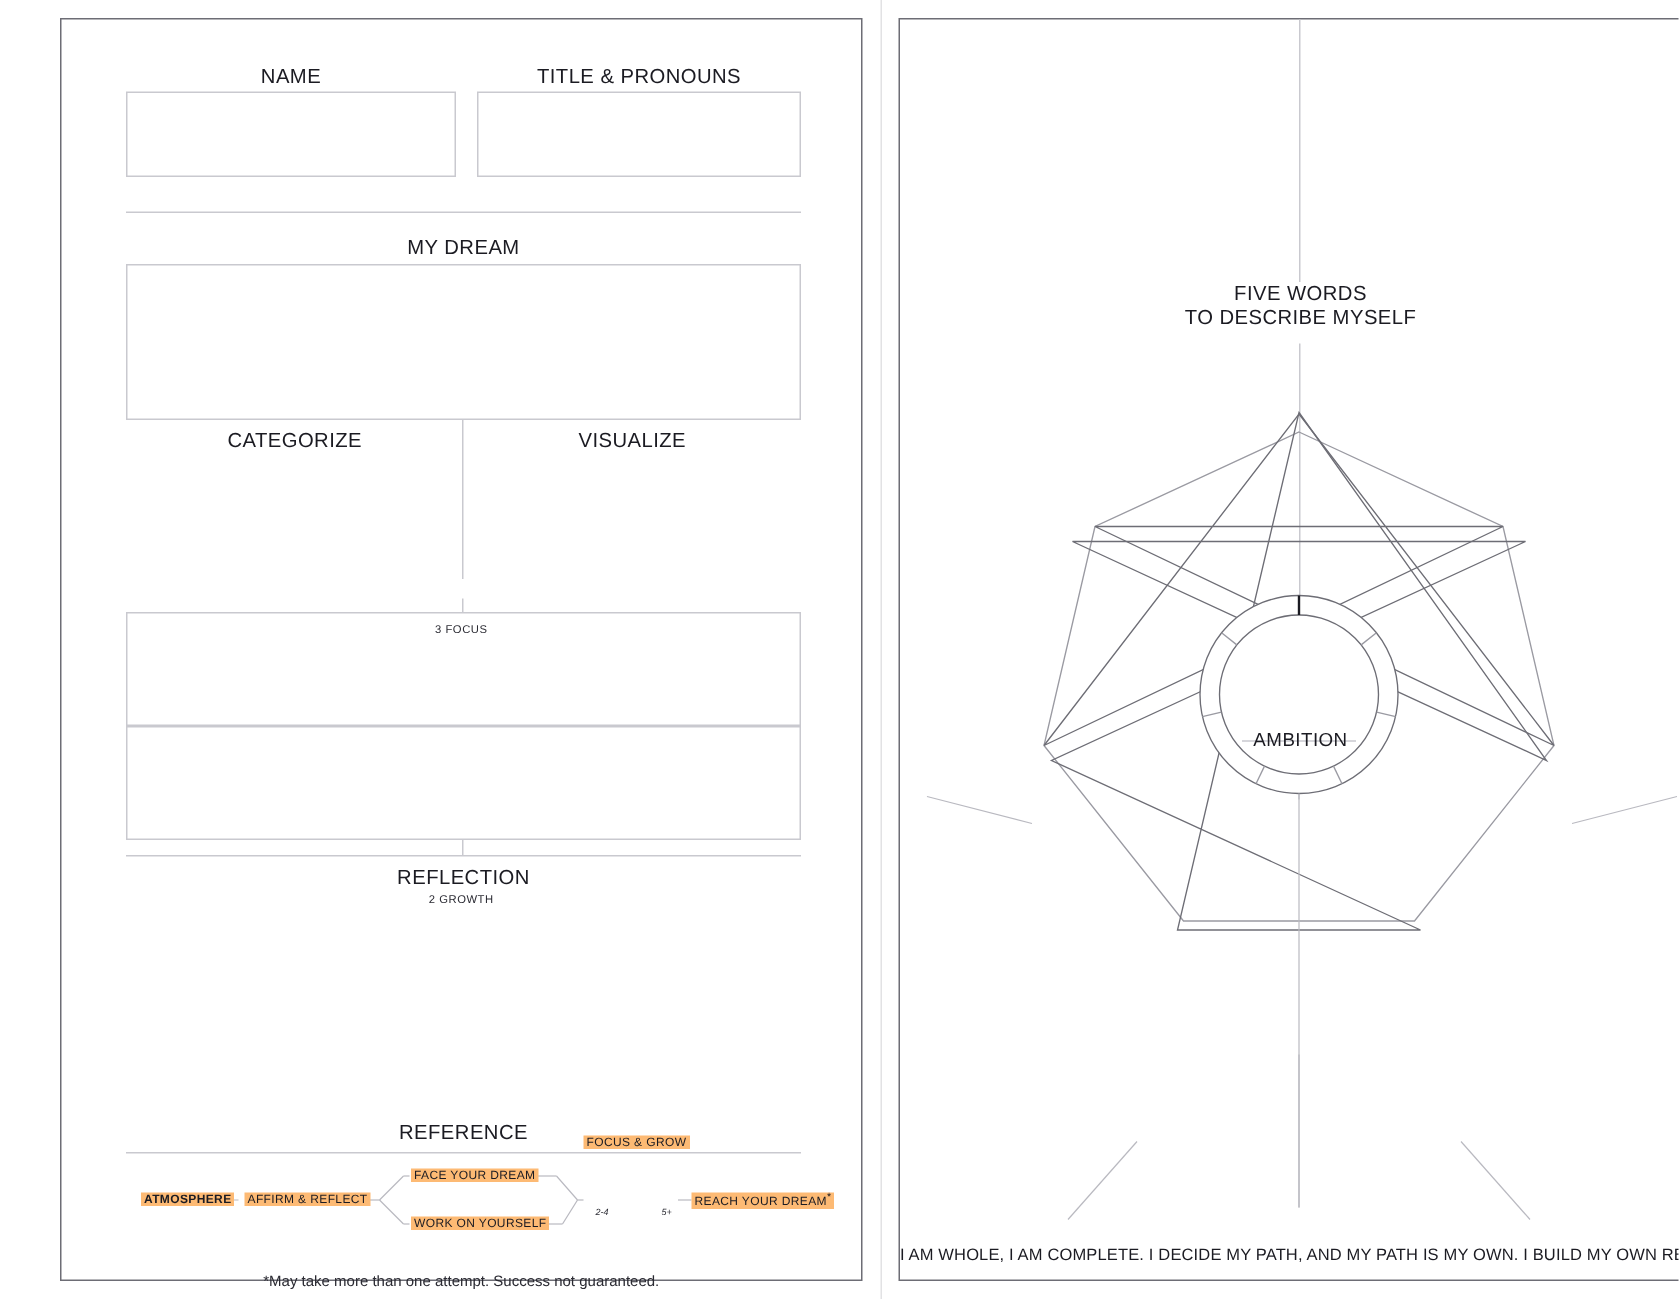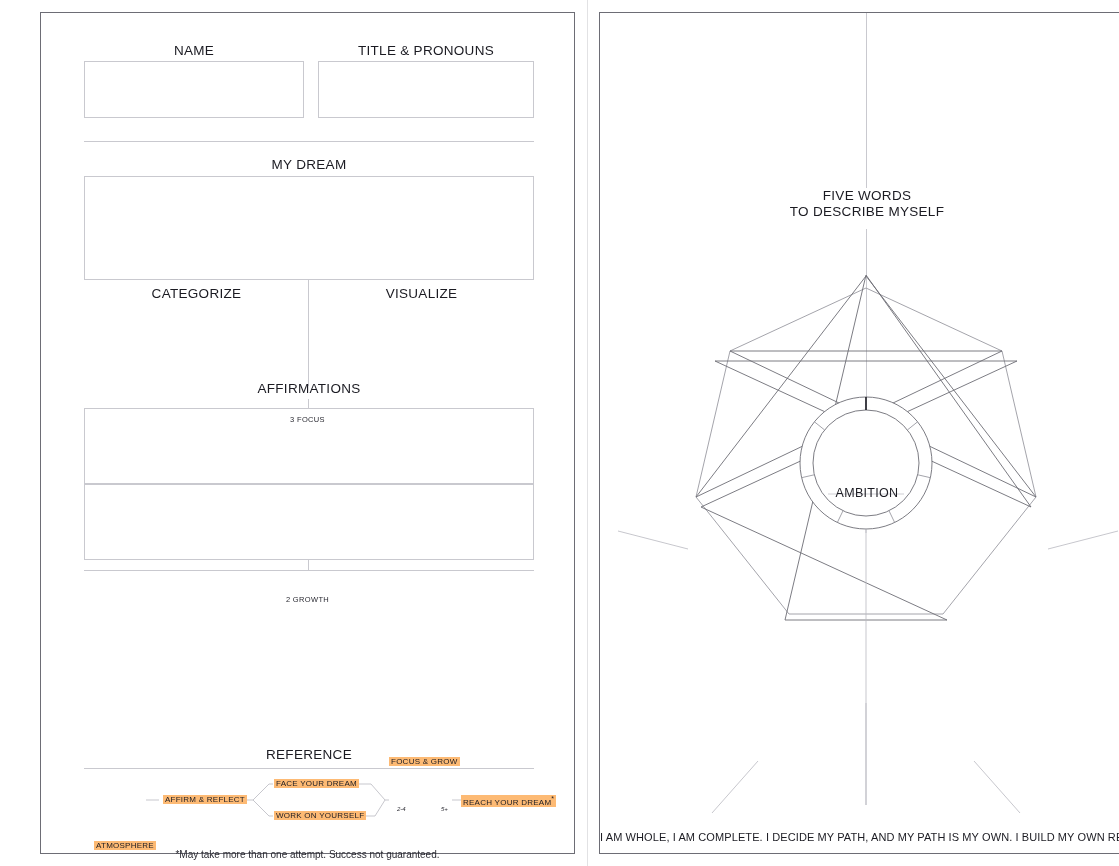--- a/index.html
+++ b/index.html
@@ -140,31 +140,31 @@
     <div class="hrule" style="left:43px;top:128px;width:450px;"></div>
 
     <div class="label" style="left:43px;top:144px;width:450px;">MY DREAM</div>
     <div class="field" style="left:43px;top:163px;width:450px;height:104px;"></div>
 
     <div class="label" style="left:43px;top:273px;width:225px;">CATEGORIZE</div>
     <div class="label" style="left:268px;top:273px;width:225px;">VISUALIZE</div>
 
     <div class="vline" style="left:267px;top:267px;height:106px;"></div>
 
-    <div class="label" style="left:43px;top:368px;width:450px;">AFFIRMATIONS</div>
     <div class="vline" style="left:267px;top:386px;height:18px;"></div>
 
     <div class="field" style="left:43px;top:395px;width:450px;height:76px;"></div>
     <div class="sublabel" style="top:402px;">3 FOCUS</div>
 
     <div class="field" style="left:43px;top:471px;width:450px;height:76px;"></div>
 
     <div class="vline" style="left:267px;top:547px;height:10px;"></div>
     <div class="hrule" style="left:43px;top:557px;width:450px;"></div>
 
+    <div class="label" style="left:43px;top:564px;width:450px;">REFLECTION</div>
     <div class="sublabel" style="top:582px;">2 GROWTH</div>
 
     <div class="label" style="left:43px;top:734px;width:450px;">REFERENCE</div>
     <div class="hrule" style="left:43px;top:755px;width:450px;"></div>
 
     <svg class="star-svg" width="535" height="842" viewBox="0 0 535 842" style="pointer-events:none;">
       <g stroke="#b9b9c0" stroke-width="0.8" fill="none">
 
         <line x1="105" y1="787" x2="118" y2="787"></line>
 
@@ -179,21 +179,21 @@
         <line x1="322" y1="803" x2="334" y2="803"></line>
 
         <line x1="330" y1="771" x2="344" y2="787"></line>
         <line x1="334" y1="803" x2="344" y2="787"></line>
         <line x1="344" y1="787" x2="348" y2="787"></line>
 
         <line x1="411" y1="787" x2="420" y2="787"></line>
       </g>
     </svg>
 
-    <div class="ref-node" style="left:53px;top:828px;">ATMOSPHERE</div>
+    <div class="ref-node" style="left:53px;top:782px;font-weight:bold;">ATMOSPHERE</div>
     <div class="ref-node" style="left:122px;top:782px;">AFFIRM &amp; REFLECT</div>
     <div class="ref-node" style="left:233px;top:766px;">FACE YOUR DREAM</div>
     <div class="ref-node" style="left:233px;top:798px;">WORK ON YOURSELF</div>
     <div class="ref-node" style="left:348px;top:744px;">FOCUS &amp; GROW</div>
     <div class="ref-num" style="left:356px;top:793px;">2-4</div>
     <div class="ref-num" style="left:400px;top:793px;">5+</div>
     <div class="ref-node" style="left:420px;top:782px;"><span>REACH YOUR DREAM</span><span class="sup">*</span></div>
 
     <div class="footnote" style="top:836px;">*May take more than one attempt. Success not guaranteed.</div>
   </div>

